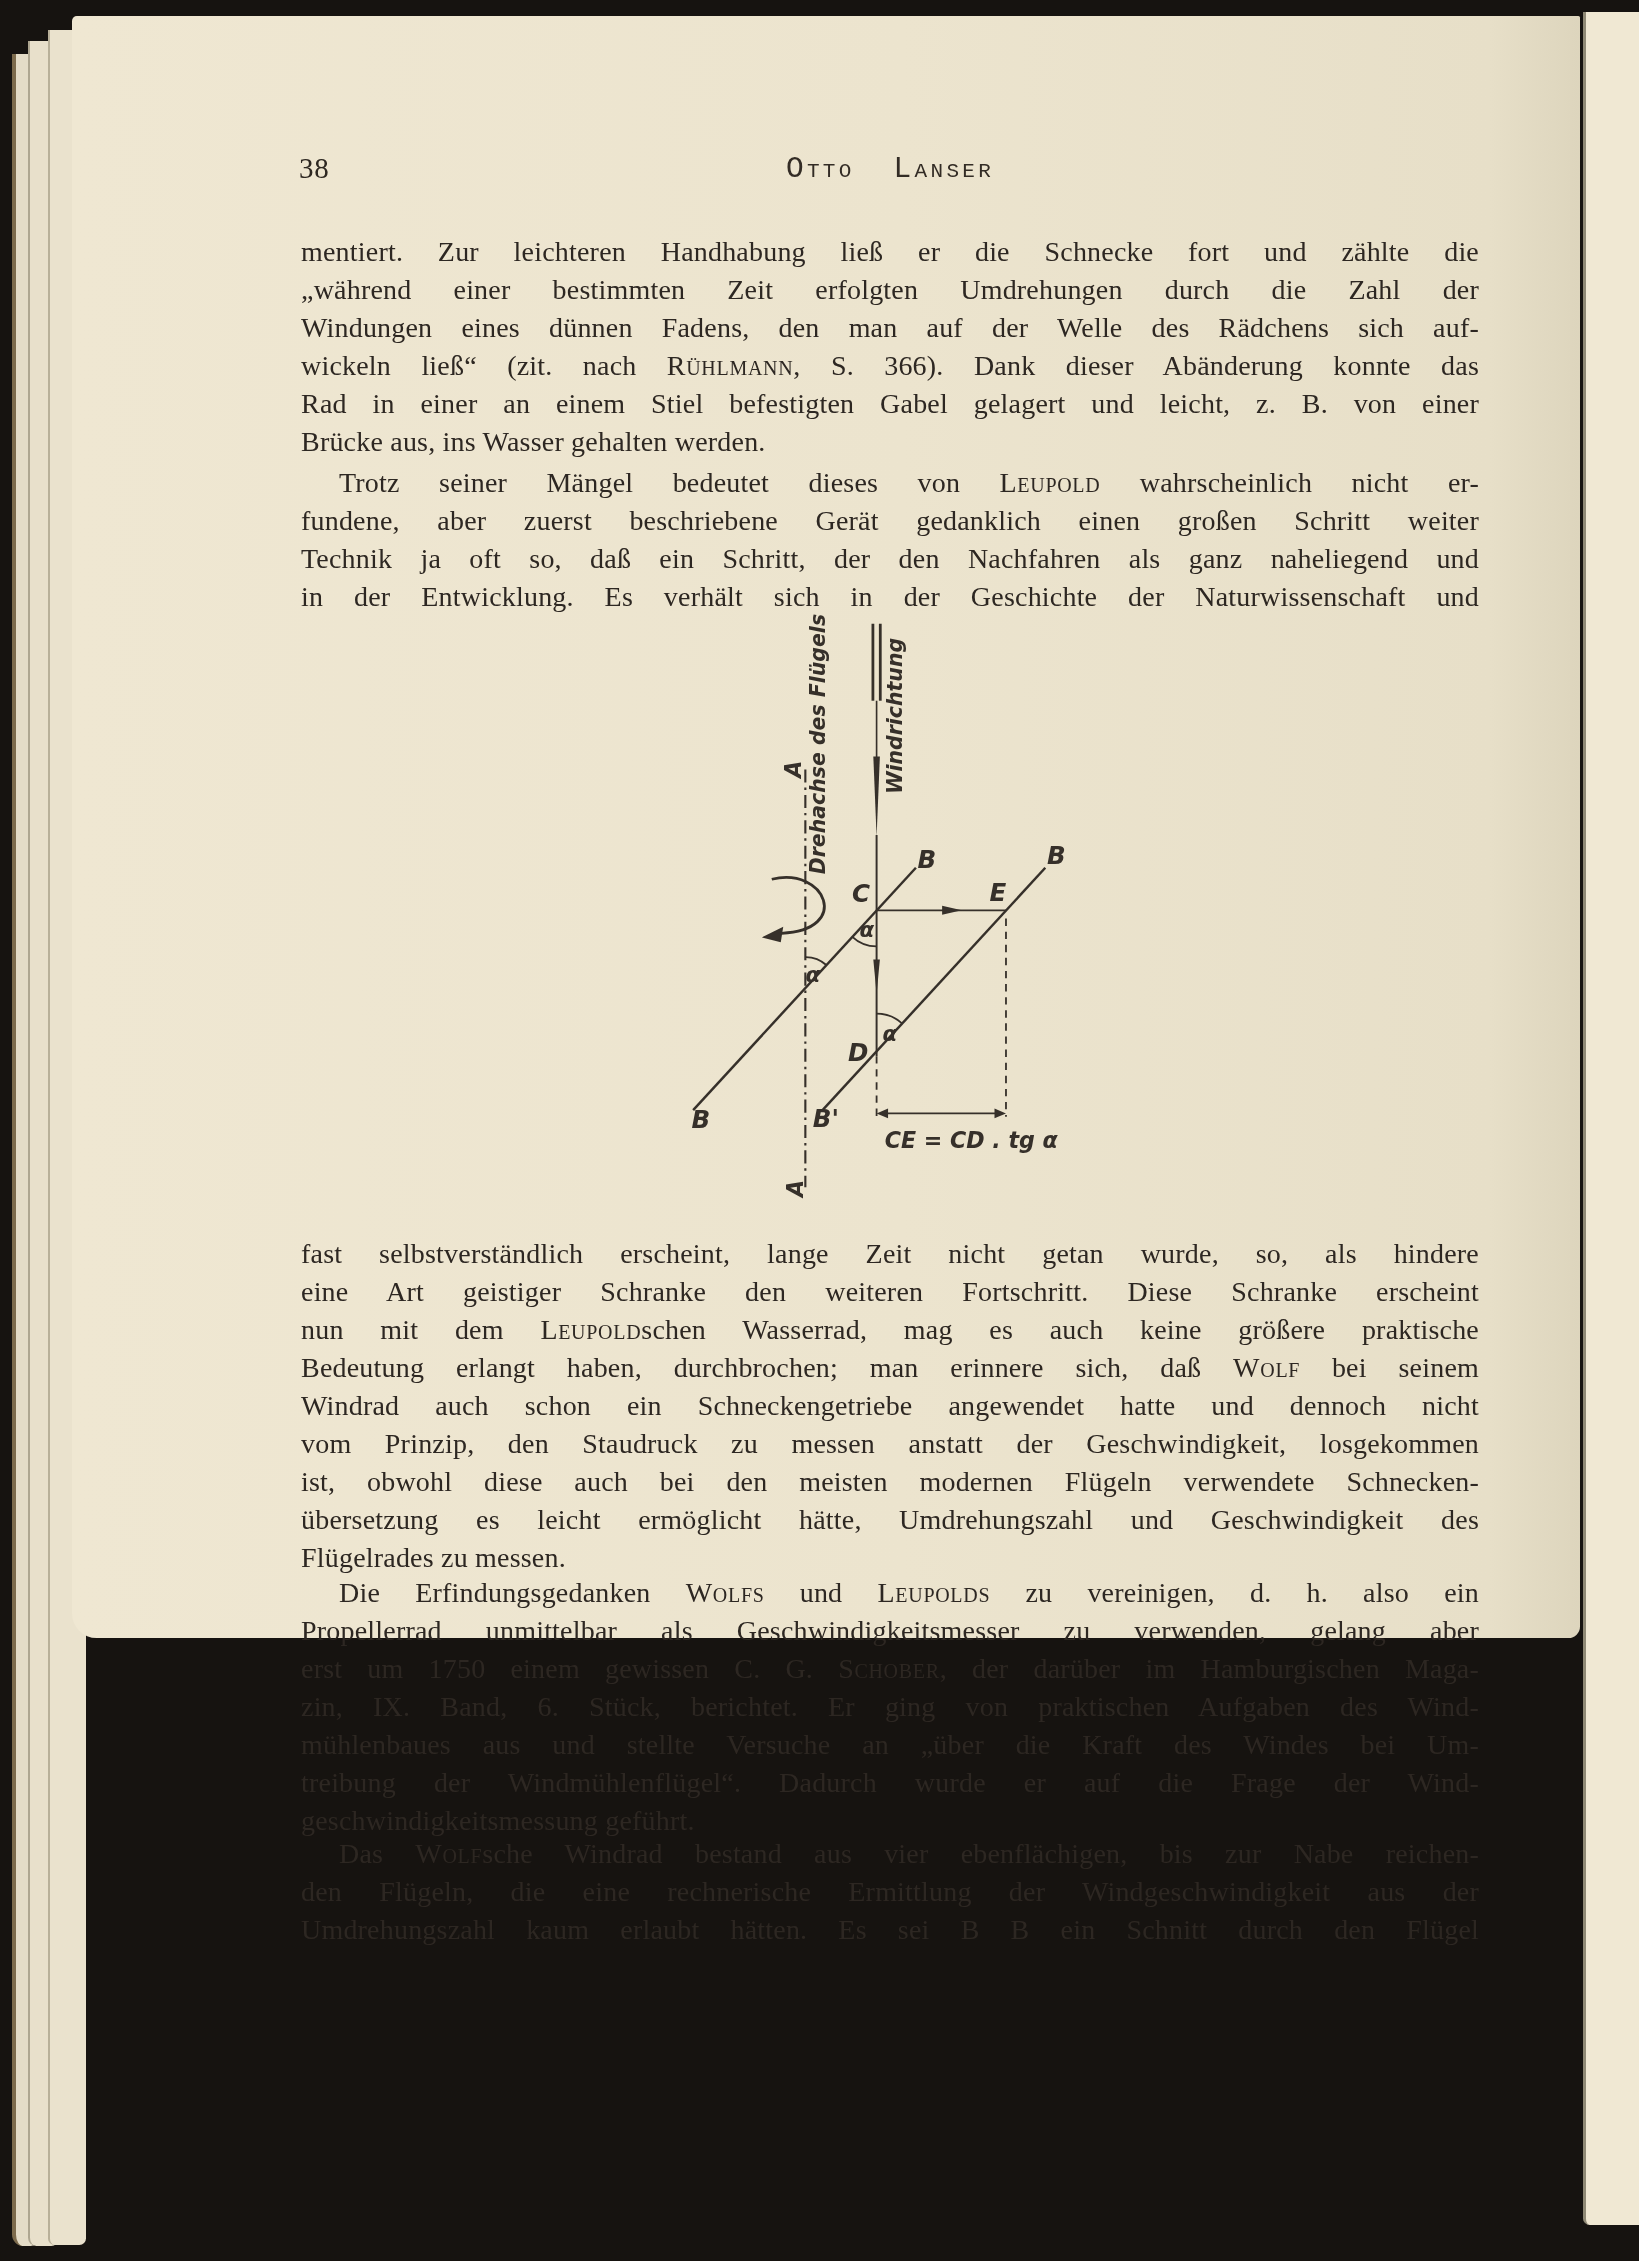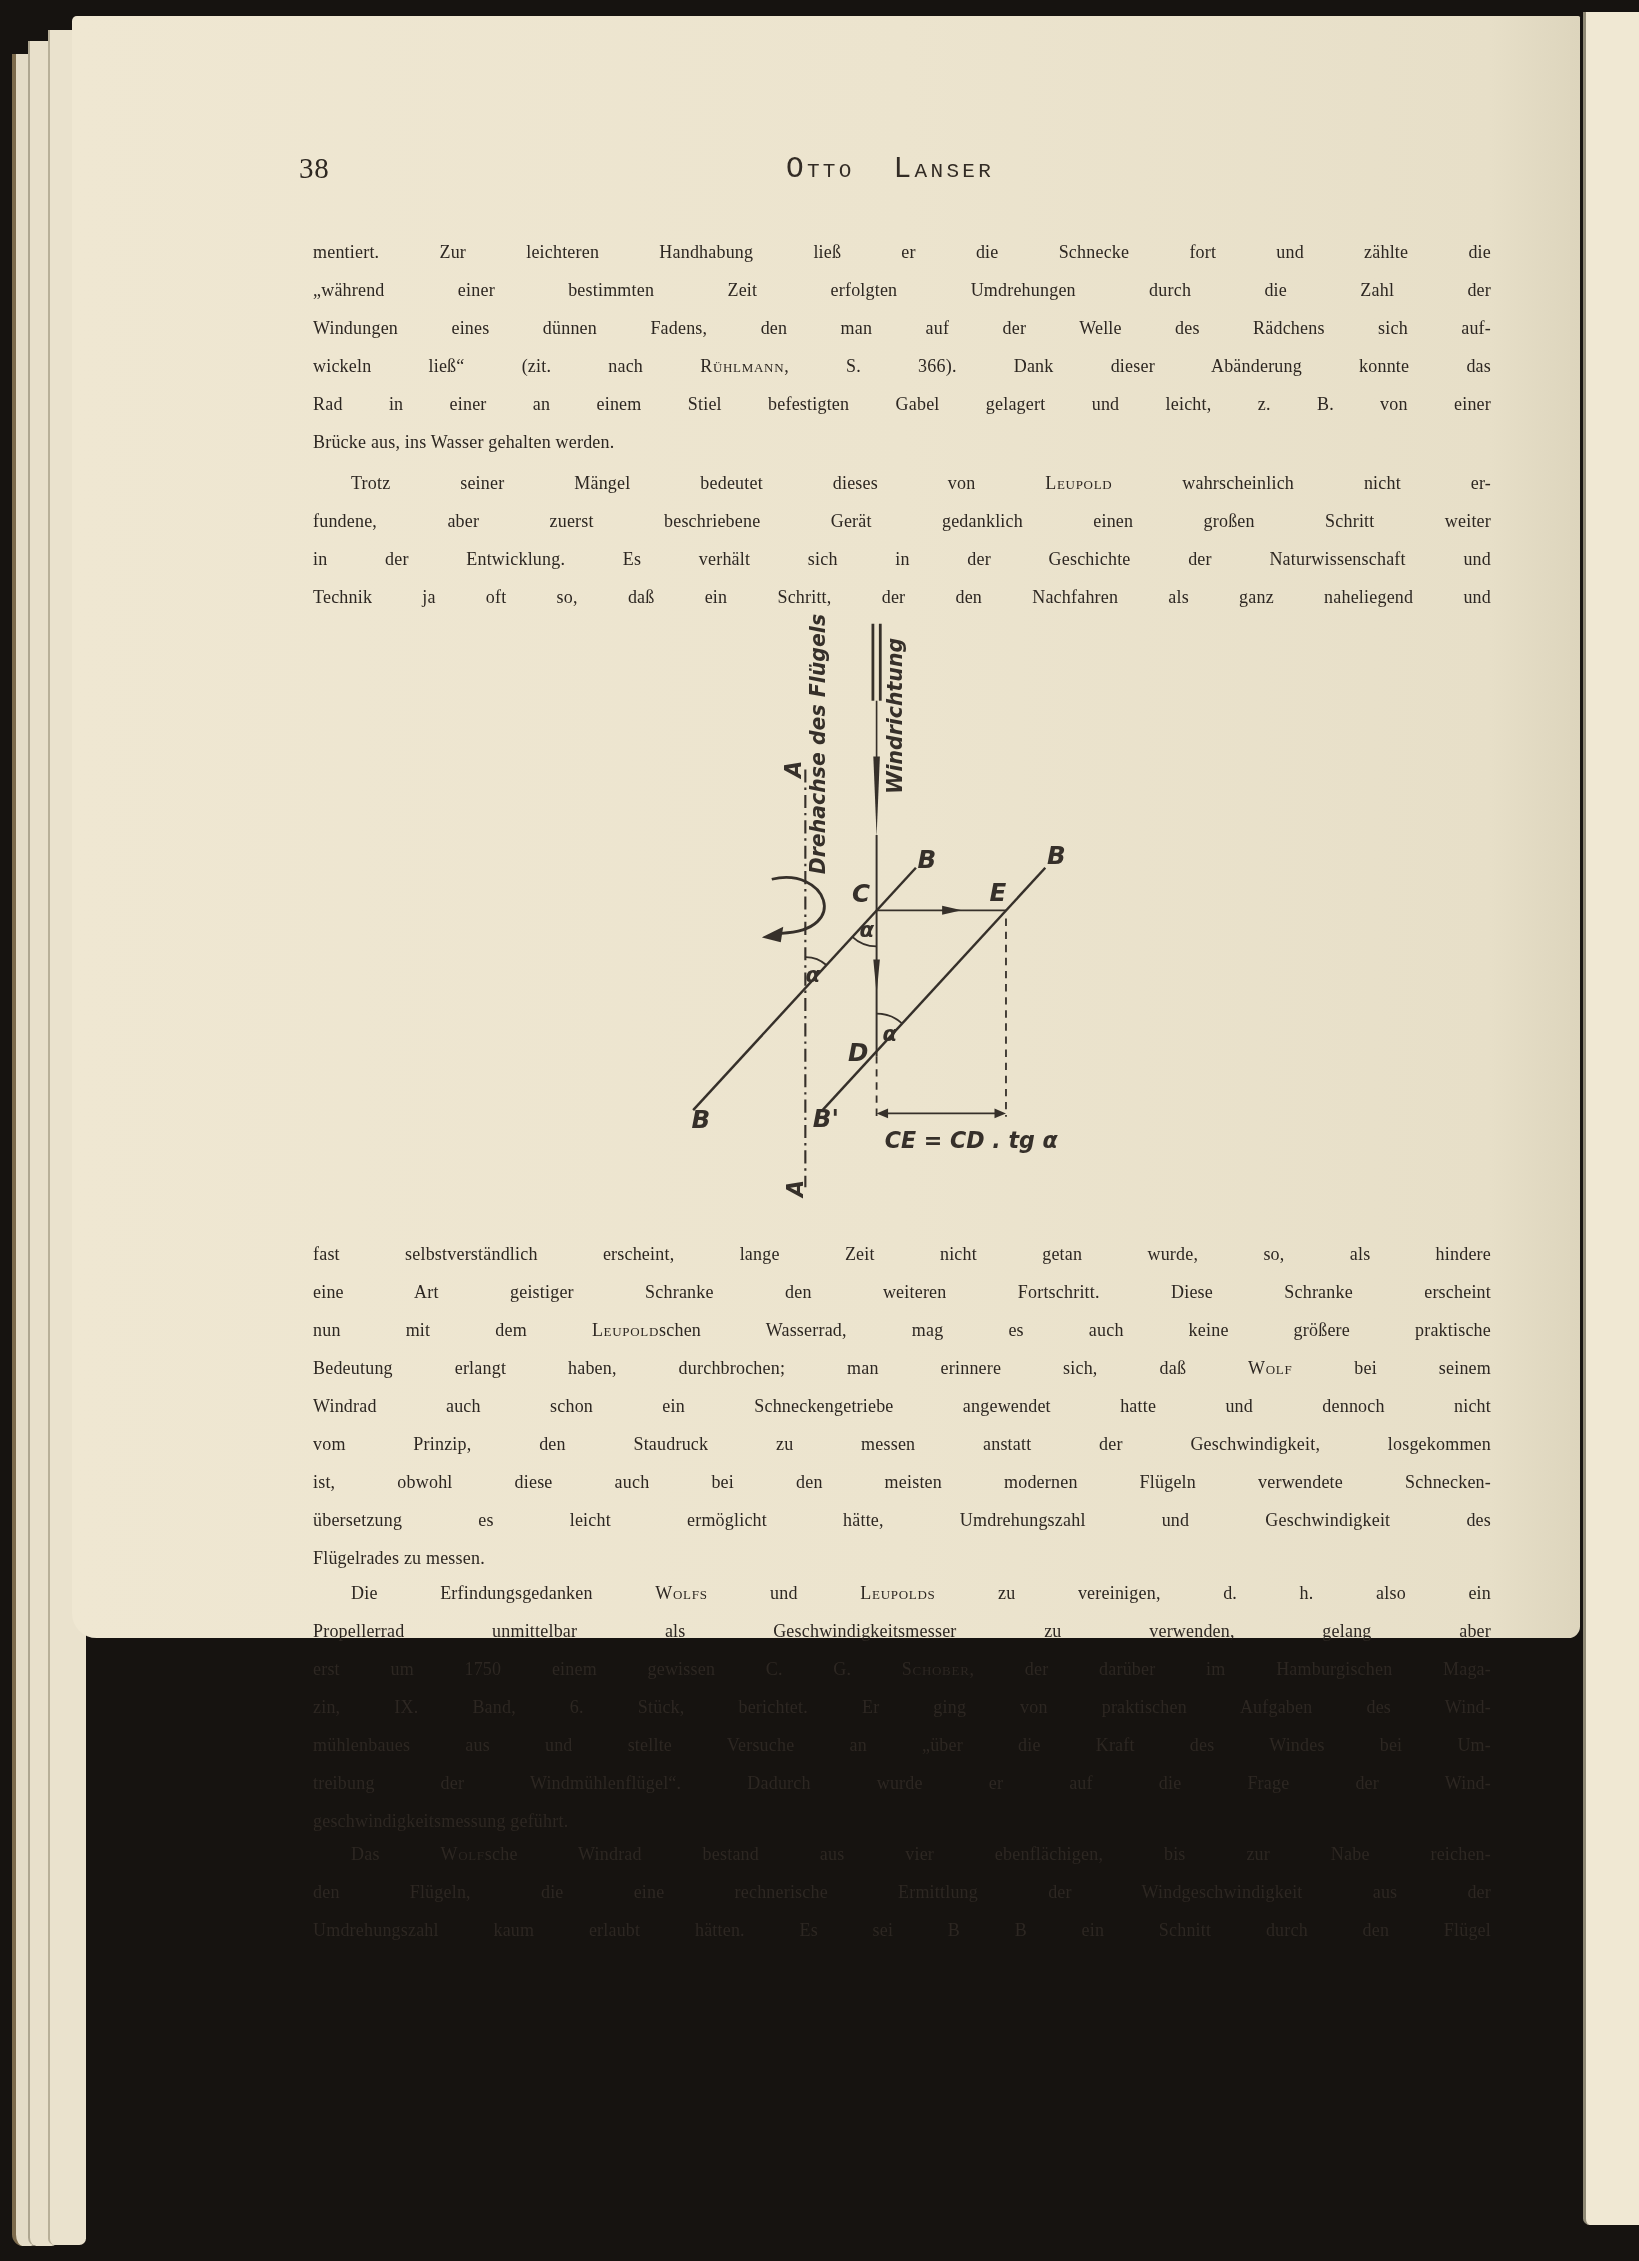--- a/index.html
+++ b/index.html
@@ -22,21 +22,21 @@
   
   .page { position:absolute; left:72px; top:16.4px; width:1508px; height:1622px;
         background:linear-gradient(to right,#efe7d2 0%,#ece4ce 55%,#e7dfc8 94%,#ddd5bd 100%);
         border-radius:4.9px 1.6px 11.5px 24.6px; }
   .folio { position:absolute; left:227px; top:136px; font-size:29px;
         color:#2e2822; letter-spacing:0.8px; }
   .rhead { position:absolute; left:229px; top:136px; width:1178px; text-align:center;
         font-variant:small-caps; font-size:29.5px; letter-spacing:3.3px; word-spacing:18px;
         color:#332c25;font-family:Liberation Mono, monospace; }
   #textblock { position:absolute; left:229px; top:0; width:1178px; height:100%; }
-  .para { position:absolute; left:12px; width:100%; color:#2d2722; font-size:18px; }
+  .para { position:absolute; left:0; width:100%; color:#2d2722; font-size:28px; }
   .p0 { top:217px; } .p1 { top:448px; } .p2 { top:1219px; } .p3 { top:1558px; } .p4 { top:1819px; }
   .tl { line-height:38px; height:38px; text-align:justify; text-align-last:justify;
         letter-spacing:0.2px; }
   .tl.short { text-align-last:left; }
   .tl.indent { text-indent:38px; }
   .sc { font-variant:small-caps; letter-spacing:0.7px; }
   .i  { }
   
   .fig { position:absolute; left:608px; top:593px; width:385px; height:606px; }
   .fig text { fill:#36302a; font-family:"DejaVu Sans", sans-serif;
@@ -61,22 +61,22 @@
         <div class="tl"><span>mentiert. Zur leichteren Handhabung ließ er die Schnecke fort und zählte die</span></div>
         <div class="tl"><span>„während einer bestimmten Zeit erfolgten Umdrehungen durch die Zahl der</span></div>
         <div class="tl"><span>Windungen eines dünnen Fadens, den man auf der Welle des Rädchens sich auf-</span></div>
         <div class="tl"><span>wickeln ließ“ (zit. nach </span><span class="sc">Rühlmann</span><span>, S. 366). Dank dieser Abänderung konnte das</span></div>
         <div class="tl"><span>Rad in einer an einem Stiel befestigten Gabel gelagert und leicht, z. B. von einer</span></div>
         <div class="tl short"><span>Brücke aus, ins Wasser gehalten werden.</span></div>
       </div>
       <div class="para p1">
         <div class="tl indent"><span>Trotz seiner Mängel bedeutet dieses von </span><span class="sc">Leupold</span><span> wahrscheinlich nicht er-</span></div>
         <div class="tl"><span>fundene, aber zuerst beschriebene Gerät gedanklich einen großen Schritt weiter</span></div>
+        <div class="tl"><span>Technik ja oft so, daß ein Schritt, der den Nachfahren als ganz naheliegend und</span></div>
         <div class="tl"><span>in der Entwicklung. Es verhält sich in der Geschichte der Naturwissenschaft und</span></div>
-        <div class="tl"><span>Technik ja oft so, daß ein Schritt, der den Nachfahren als ganz naheliegend und</span></div>
       </div>
       <div class="para p2">
         <div class="tl"><span>fast selbstverständlich erscheint, lange Zeit nicht getan wurde, so, als hindere</span></div>
         <div class="tl"><span>eine Art geistiger Schranke den weiteren Fortschritt. Diese Schranke erscheint</span></div>
         <div class="tl"><span>nun mit dem </span><span class="sc">Leupold</span><span>schen Wasserrad, mag es auch keine größere praktische</span></div>
         <div class="tl"><span>Bedeutung erlangt haben, durchbrochen; man erinnere sich, daß </span><span class="sc">Wolf</span><span> bei seinem</span></div>
         <div class="tl"><span>Windrad auch schon ein Schneckengetriebe angewendet hatte und dennoch nicht</span></div>
         <div class="tl"><span>vom Prinzip, den Staudruck zu messen anstatt der Geschwindigkeit, losgekommen</span></div>
         <div class="tl"><span>ist, obwohl diese auch bei den meisten modernen Flügeln verwendete Schnecken-</span></div>
         <div class="tl"><span>übersetzung es leicht ermöglicht hätte, Umdrehungszahl und Geschwindigkeit des</span></div>

